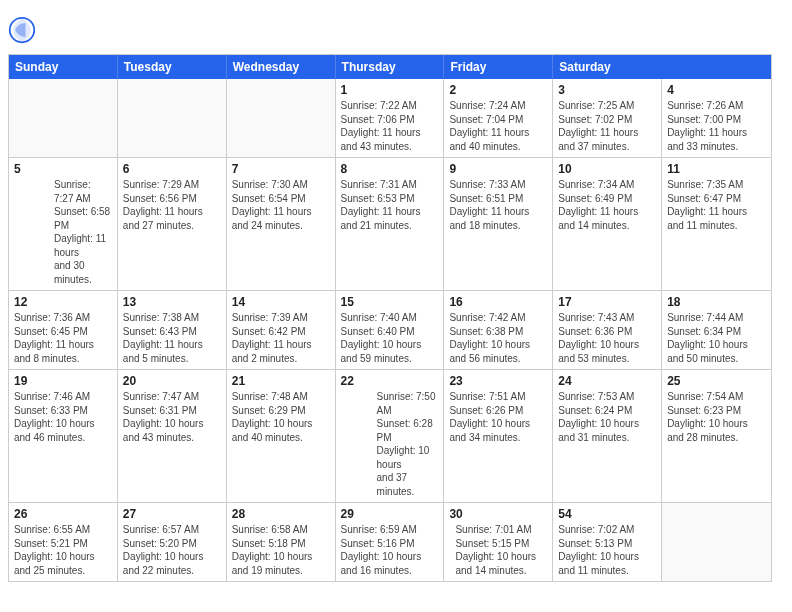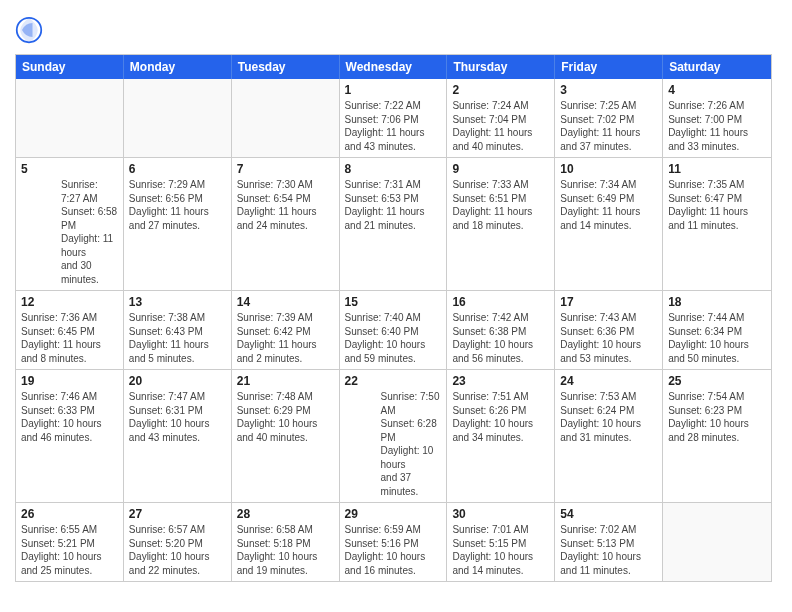--- a/index.html
+++ b/index.html
@@ -6,21 +6,21 @@
     body {
       font-family: Arial, sans-serif;
       background: #fff;
       width: 792px;
       height: 612px;
       overflow: hidden;
     }
     .page {
       width: 792px;
       height: 548px;
-      padding: 16px 20px 10px 15px;
+      padding: 16px 20px 10px 8px;
       display: flex;
       flex-direction: column;
     }
     .header {
       display: flex;
       justify-content: space-between;
       align-items: flex-start;
       margin-bottom: 10px;
     }
     .logo {
@@ -134,21 +134,20 @@
     </div>
     <div class="title-block">
       <div class="month-title"></div>
       <div class="subtitle"></div>
     </div>
   </div>
 
   <div class="calendar">
     <div class="cal-header">
     <div class="cal-header-cell">Sunday</div>
-        <div class="cal-header-cell">Monday</div>
         <div class="cal-header-cell">Tuesday</div>
         <div class="cal-header-cell">Wednesday</div>
         <div class="cal-header-cell">Thursday</div>
         <div class="cal-header-cell">Friday</div>
         <div class="cal-header-cell">Saturday</div>
       </div>
     <div class="cal-body">
     <div class="cal-row">
           <div class="cal-cell empty"></div>
           <div class="cal-cell empty"></div>
@@ -359,21 +358,21 @@
           </div>
           <div class="cal-cell">
             <span class="day-num">29</span>
             <div class="cell-text" style="white-space: pre-line;">Sunrise: 6:59 AM
 Sunset: 5:16 PM
 Daylight: 10 hours
 and 16 minutes.</div>
           </div>
           <div class="cal-cell">
             <span class="day-num">30</span>
-            <div class="cell-text" style="white-space: pre-line;">Sunrise: 7:01 AM
+            <div class="cell-text" style="white-space: pre-line; margin-left: 6px;">Sunrise: 7:01 AM
 Sunset: 5:15 PM
 Daylight: 10 hours
 and 14 minutes.</div>
           </div>
           <div class="cal-cell">
             <span class="day-num">54</span>
             <div class="cell-text" style="white-space: pre-line;">Sunrise: 7:02 AM
 Sunset: 5:13 PM
 Daylight: 10 hours
 and 11 minutes.</div>

